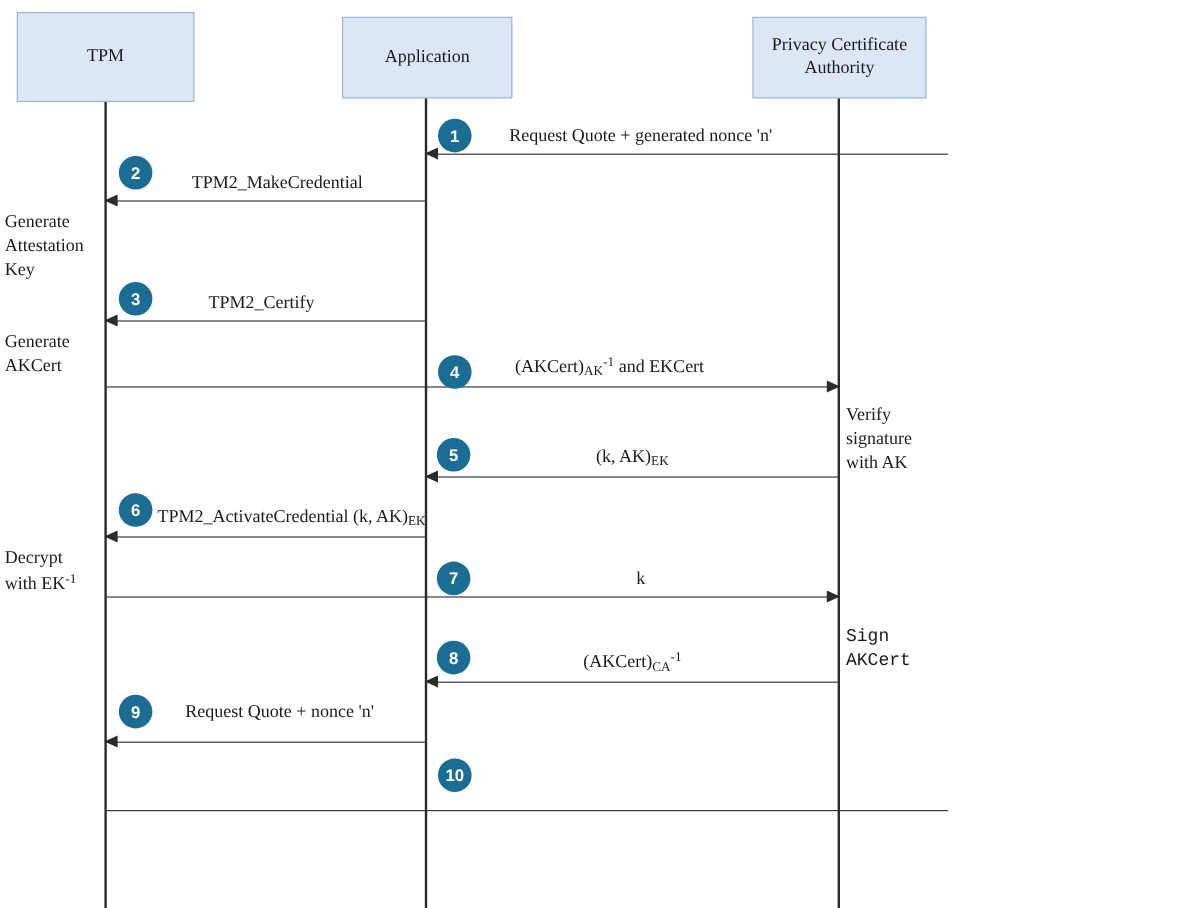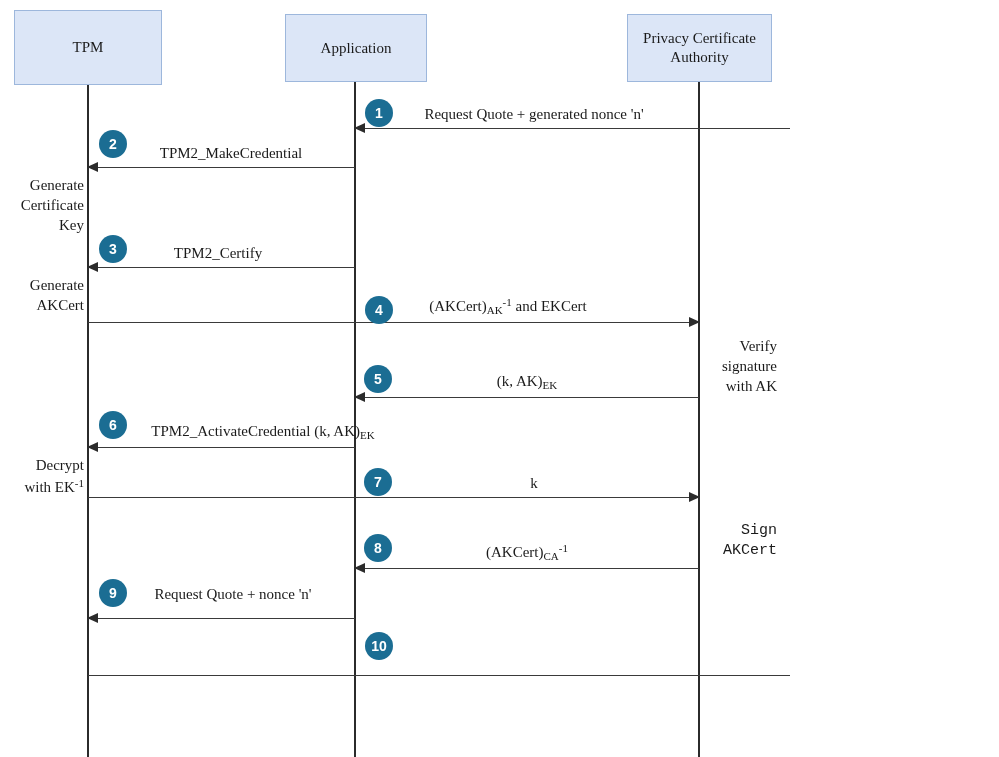--- a/index.html
+++ b/index.html
@@ -100,21 +100,21 @@
     align-items: center;
     justify-content: center;
     transform: translate(-50%, -50%);
     box-sizing: border-box;
   }
   
   .note {
     position: absolute;
     font-size: 15px;
     line-height: 1.32;
-    text-align: right;
+    text-align: left;
     color: #1a1a1a;
     white-space: nowrap;
   }
   .note sup {
     font-size: 11px;
     vertical-align: 0.45em;
   }
 </style>
 </head>
 <body>
@@ -155,21 +155,21 @@
     <div class="msg-line"></div>
     <div class="arrowhead left"></div>
   </div>
   <div class="msg-label" style="left:231px; top:161px;">TPM2_MakeCredential</div>
   <div class="badge" style="left:113px; top:144px;">
       <span>2</span>
     </div>
 
   <div class="note" style="left:4px; top:176px; width:80px;">
     <div>Generate</div>
-    <div>Certificate</div>
+    <div>Attestation</div>
     <div>Key</div>
   </div>
 
   <div class="msg" style="left:88px; top:267px; width:267px;">
     <div class="msg-line"></div>
     <div class="arrowhead left"></div>
   </div>
   <div class="msg-label" style="left:218px; top:261px;">TPM2_Certify</div>
   <div class="badge" style="left:113px; top:249px;">
       <span>3</span>
@@ -201,21 +201,21 @@
   </div>
   <div class="msg-label" style="left:527px; top:391px;">(k, AK)<sub>EK</sub></div>
   <div class="badge" style="left:378px; top:379px;">
       <span>5</span>
     </div>
 
   <div class="msg" style="left:88px; top:447px; width:267px;">
     <div class="msg-line"></div>
     <div class="arrowhead left"></div>
   </div>
-  <div class="msg-label" style="left:243px; top:441px;margin-left:20px;">TPM2_ActivateCredential (k, AK)<sub>EK</sub></div>
+  <div class="msg-label" style="left:243px; top:441px;">TPM2_ActivateCredential (k, AK)<sub>EK</sub></div>
   <div class="badge" style="left:113px; top:425px;">
       <span>6</span>
     </div>
 
   <div class="note" style="left:4px; top:456px; width:80px;">
     <div>Decrypt</div>
     <div>with EK<sup>-1</sup></div>
   </div>
 
   <div class="msg" style="left:88px; top:497px; width:611px;">

